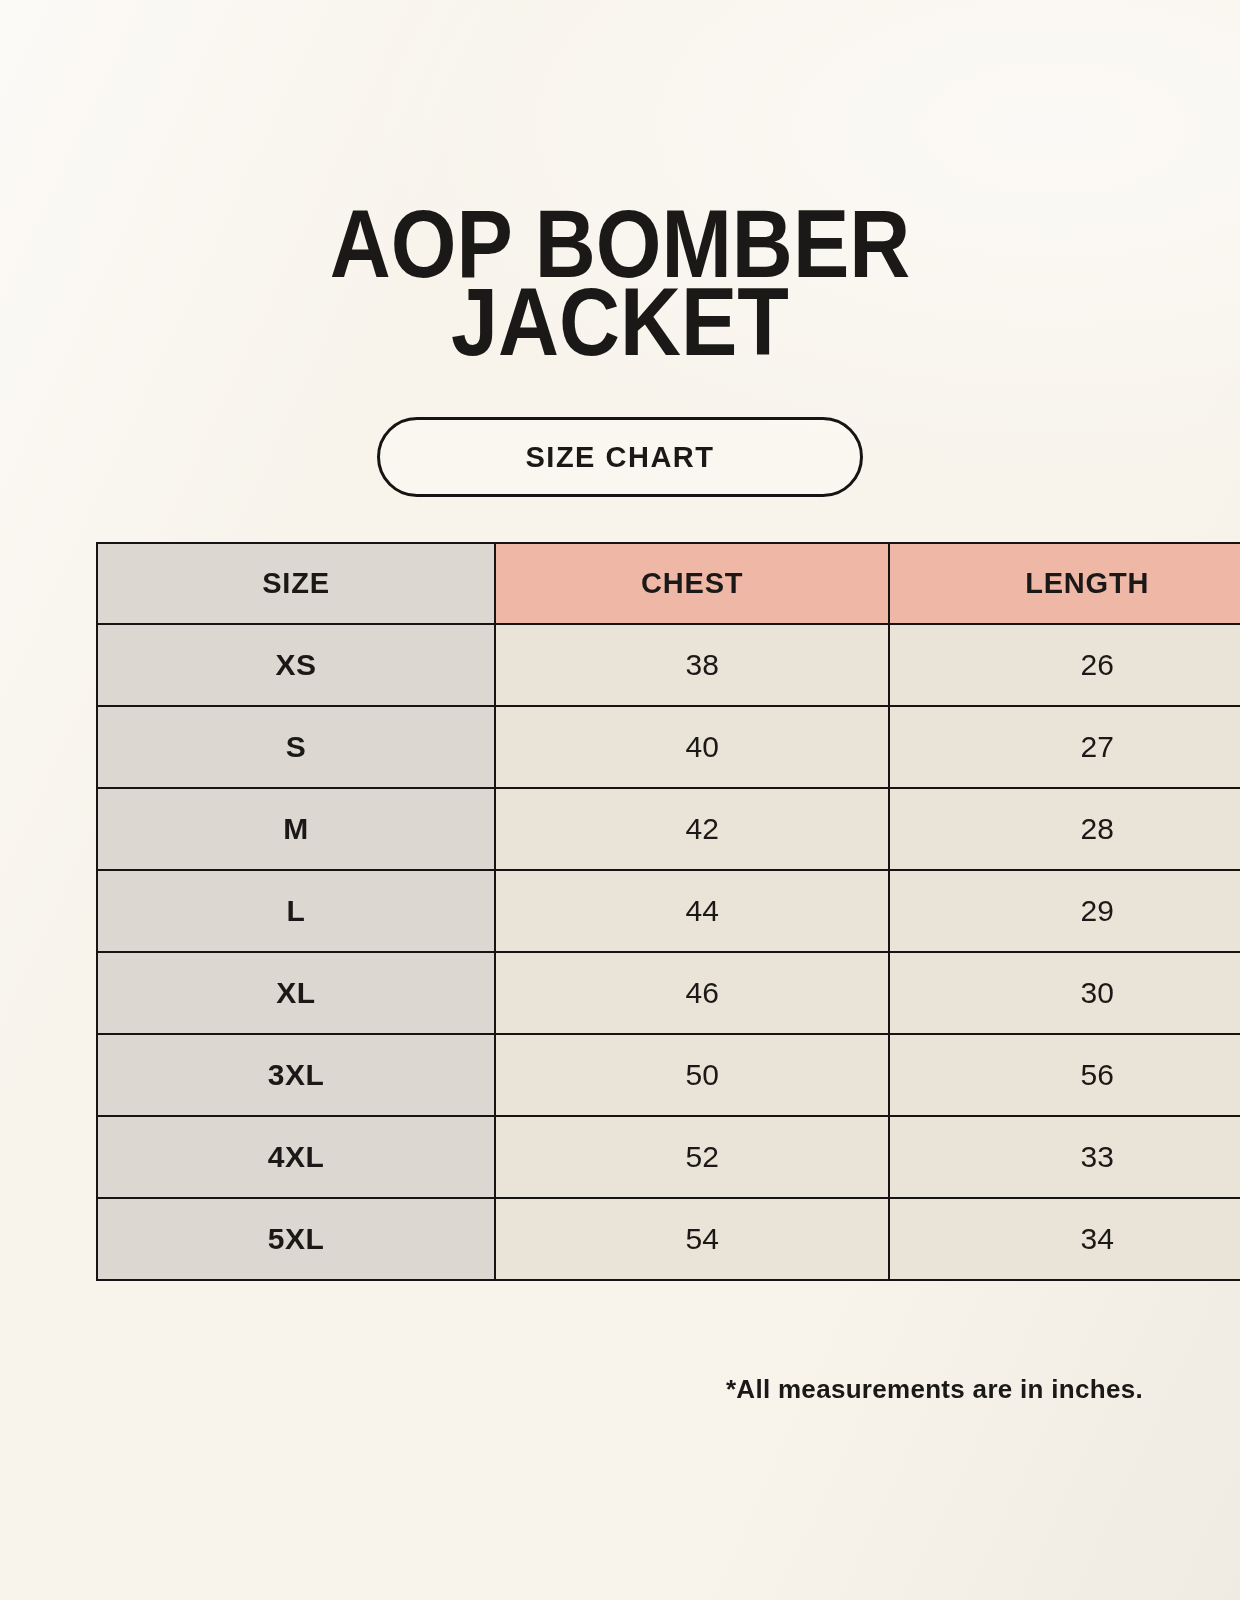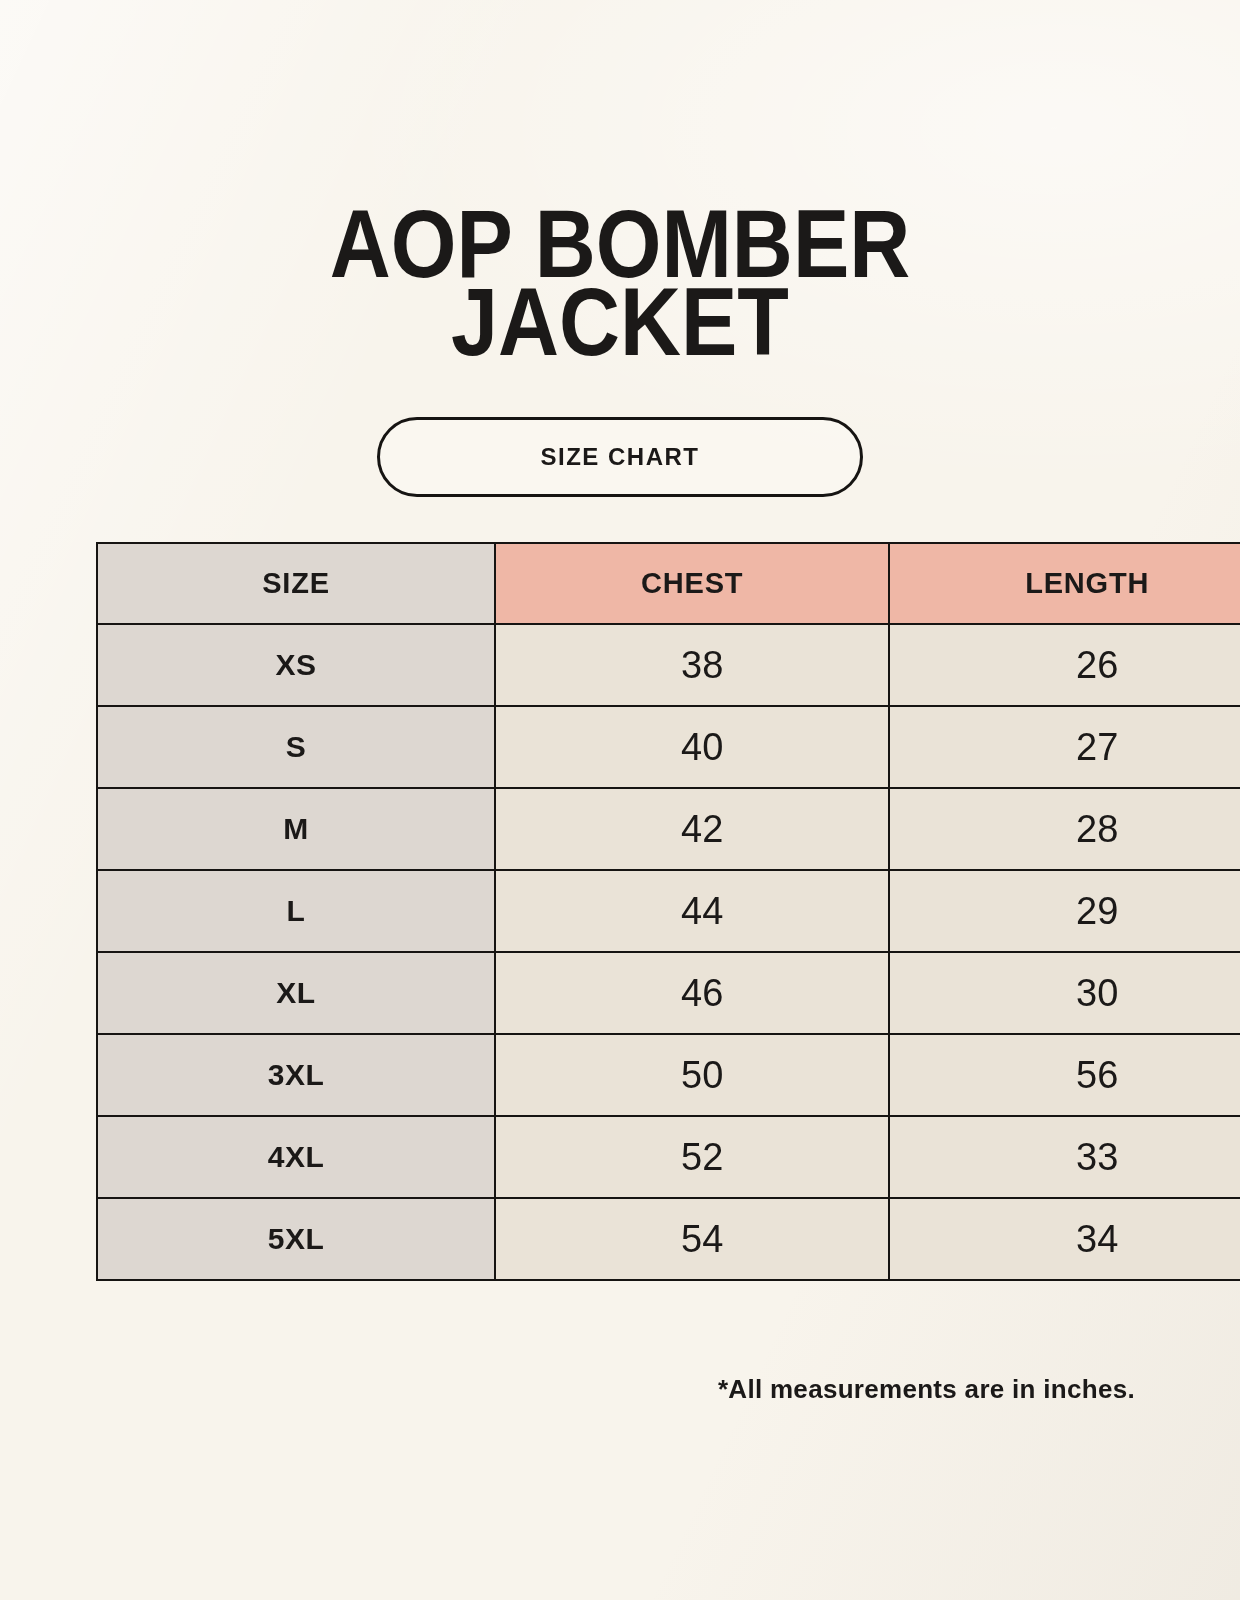--- a/index.html
+++ b/index.html
@@ -43,21 +43,21 @@
     top:417px;
     left:50%;
     transform:translateX(-50%);
     width:486px;height:80px;
     border:3px solid var(--border);
     border-radius:44px;
     background:rgba(252,250,244,0.55);
     display:flex;align-items:center;justify-content:center;
   }
   .badge span{
-    font-size:24px;
+    font-size:29px;
     font-weight:700;
     letter-spacing:1.5px;
   }
   table.size-table{
     position:absolute;
     top:542px;left:96px;
     width:1190px;
     border-collapse:collapse;
     table-layout:fixed;
     border:1px solid var(--border);
@@ -79,29 +79,29 @@
     background:var(--pink);
   }
   .size-table thead th.size-col{background:var(--gray);}
   .size-table tbody th{
     font-size:30px;
     font-weight:700;
     letter-spacing:0.5px;
     background:var(--gray);
   }
   .size-table tbody td{
-    font-size:38px;
+    font-size:30px;
     font-weight:400;
     background:var(--cream);
     padding-left:20px;
   }
   .footnote{
     position:absolute;
     top:1374px;
-    right:105px;
+    right:97px;
     font-size:26px;
     font-weight:700;
     letter-spacing:0.3px;
     text-align:center;
   }
 </style>
 </head>
 <body>
 
 <div class="canvas">

